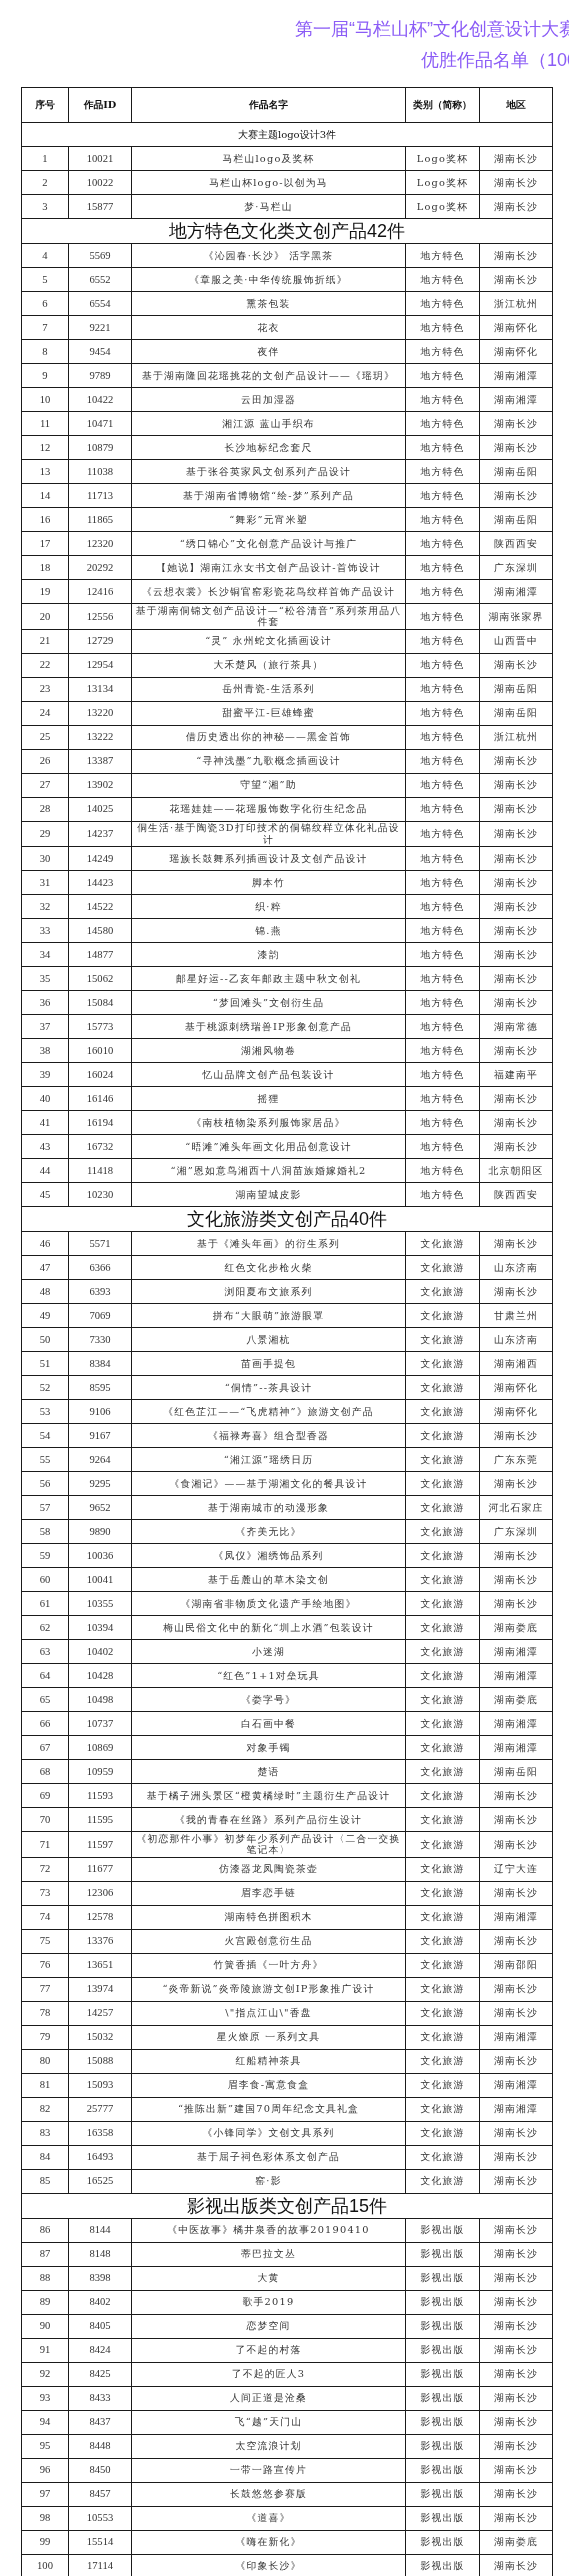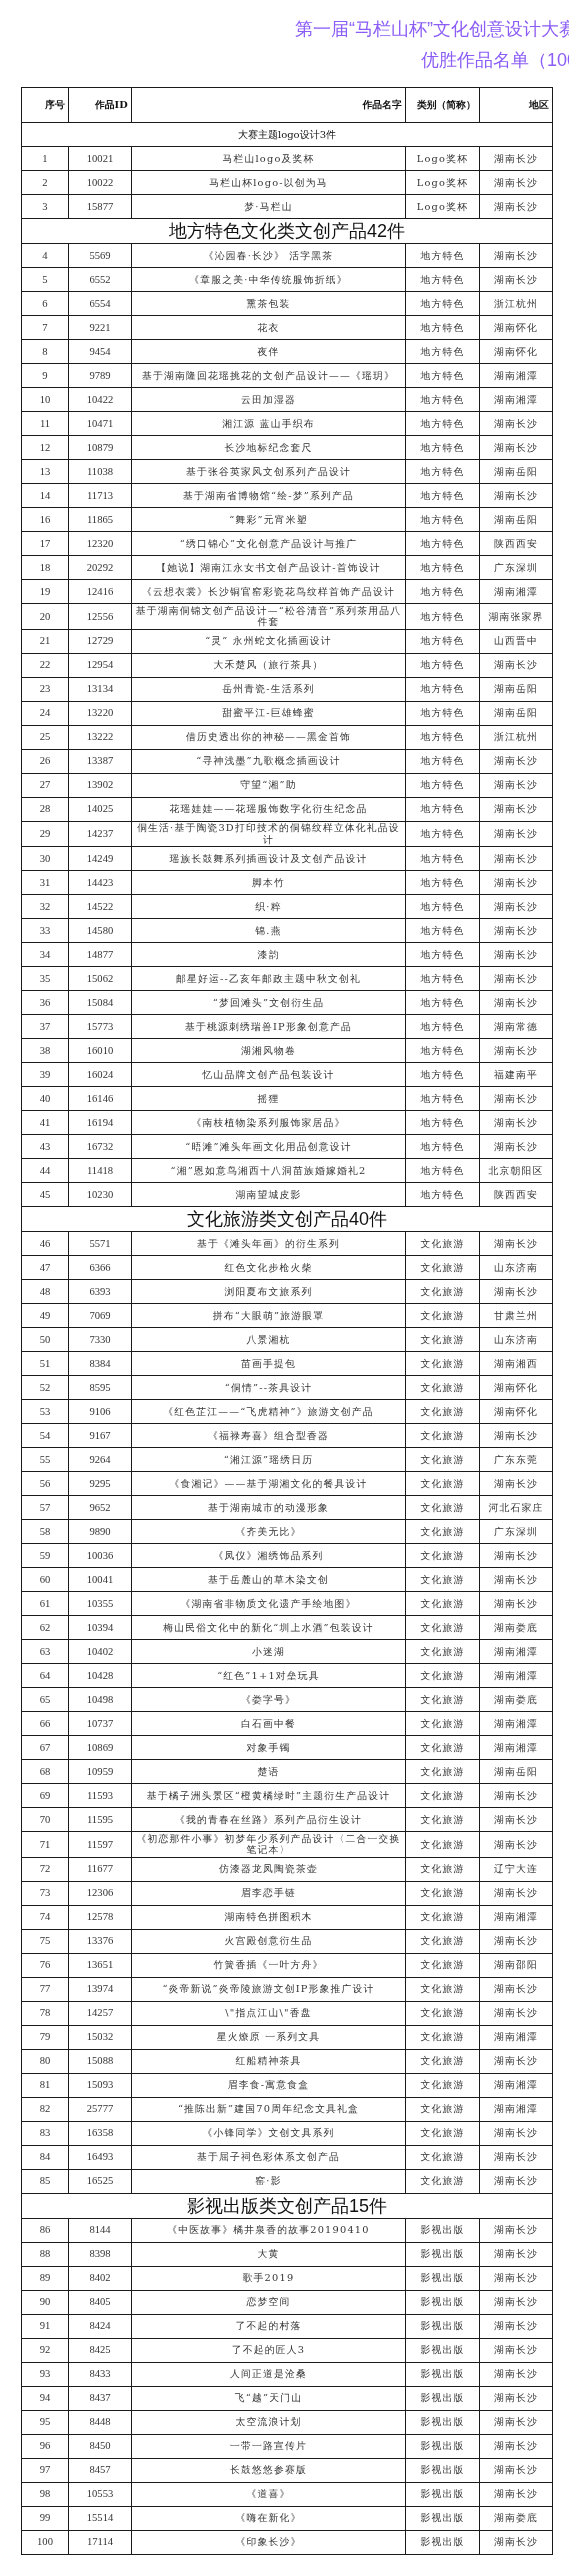--- a/index.html
+++ b/index.html
@@ -8,21 +8,21 @@
   .title { position: absolute; left: 8px; width: 569px; text-align: right;
            font-family: "Liberation Sans", "DejaVu Sans", sans-serif; color: #8b5cf6; }
   .title1 { top: 16.3px; font-size: 18px; line-height: 26px; }
   .title2 { top: 47px; font-size: 18px; line-height: 26px; margin-left: 36px; }
   table { position: absolute; left: 21px; top: 87px; width: 532px;
           border-collapse: collapse; table-layout: fixed; }
   col.c1 { width: 47px; } col.c2 { width: 63px; } col.c3 { width: 274px; }
   col.c4 { width: 74px; } col.c5 { width: 73px; }
   td, th { border: 0.8px solid #1a1a1a; text-align: center; vertical-align: middle;
            padding: 0 3.3px; font-size: 9.8px; color: #333; font-weight: normal; }
-  th { height: 34px; font-weight: bold; font-size: 9.8px; color: #111; line-height: 11.4px; text-align: right; }
+  th { height: 34px; font-weight: bold; font-size: 9.8px; color: #111; line-height: 11.4px; }
   tr.row td { height: 23px; line-height: 11.4px; letter-spacing: 1.2px; }
   tr.row td.num { letter-spacing: 0; font-family: "Liberation Serif", serif; font-size: 10.6px; }
   tr.row.tall td { height: 24.5px; }
   tr.section td { height: 23px; font-size: 18px; color: #111; letter-spacing: 0;
                   font-family: "Liberation Sans", "DejaVu Sans", sans-serif; }
   tr.section.first td { font-family: "DejaVu Serif", serif; font-weight: normal; font-size: 10px; }
 </style>
 </head>
 <body>
 
@@ -641,20 +641,27 @@
         <td colspan="5">影视出版类文创产品15件</td>
       </tr>
       <tr class="row">
         <td class="num">86</td>
         <td class="num">8144</td>
         <td>《中医故事》橘井泉香的故事20190410</td>
         <td>影视出版</td>
         <td>湖南长沙</td>
       </tr>
       <tr class="row">
+        <td class="num">87</td>
+        <td class="num">8148</td>
+        <td>蒂巴拉文丛</td>
+        <td>影视出版</td>
+        <td>湖南长沙</td>
+      </tr>
+      <tr class="row">
         <td class="num">88</td>
         <td class="num">8398</td>
         <td>大黄</td>
         <td>影视出版</td>
         <td>湖南长沙</td>
       </tr>
       <tr class="row">
         <td class="num">89</td>
         <td class="num">8402</td>
         <td>歌手2019</td>

